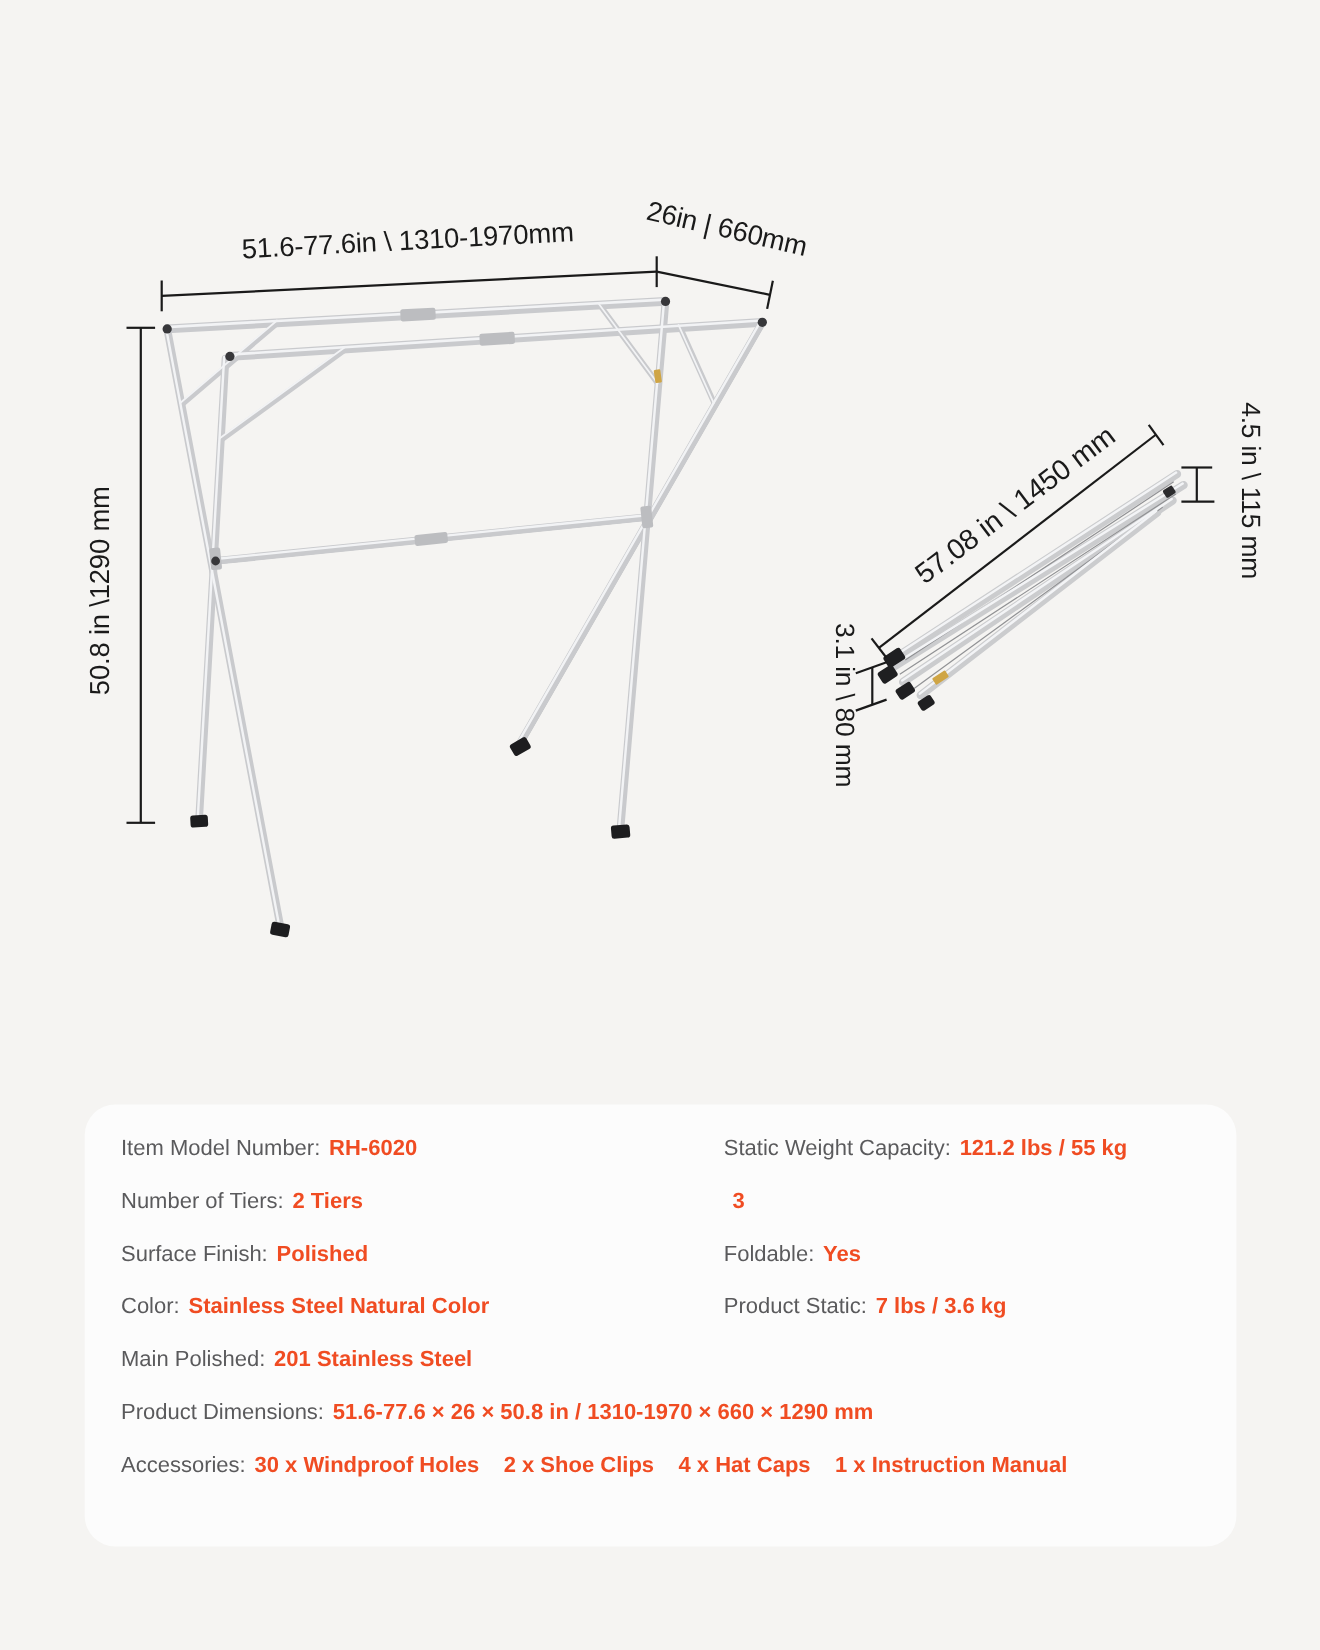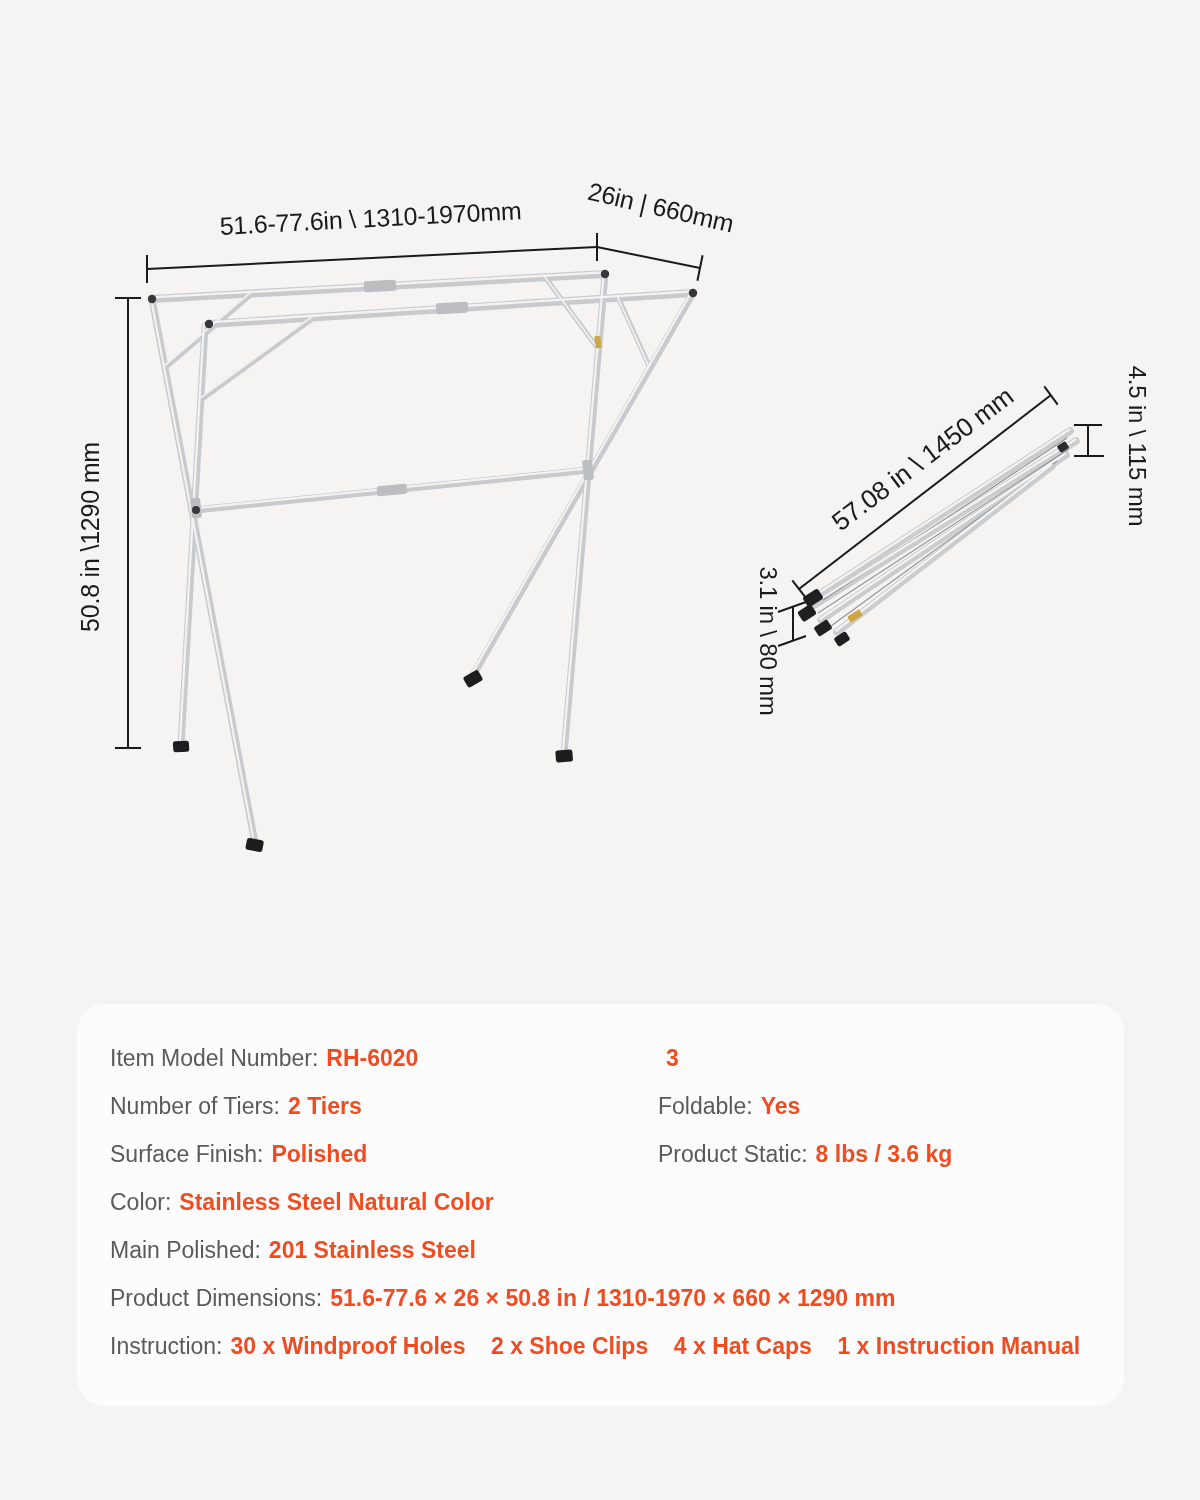--- a/index.html
+++ b/index.html
@@ -22,23 +22,22 @@
     width:1047px;height:402px;
     background:#fcfcfc;
     border-radius:28px;
   }
   .col{position:absolute;top:30px;}
   .col-left{left:33px;}
   .col-right{left:581px;}
   .spec-row{
     height:48px;
     display:flex;
-    align-items:center;
     white-space:nowrap;
-    font-size:23px;
+    font-size:20px;
     line-height:1;
   }
   .spec-label{color:#5A5A5C;}
   .spec-value{color:#F04C22;font-weight:700;margin-left:8px;}
 </style>
 </head>
 <body>
 
 <div class="stage">
 
@@ -195,32 +194,36 @@
         </div>
         <div class="spec-row">
           <span class="spec-label">Main Polished:</span>
           <span class="spec-value">201 Stainless Steel</span>
         </div>
         <div class="spec-row">
           <span class="spec-label">Product Dimensions:</span>
           <span class="spec-value">51.6-77.6 × 26 × 50.8 in / 1310-1970 × 660 × 1290 mm</span>
         </div>
         <div class="spec-row">
-          <span class="spec-label">Instruction:</span>
+          <span class="spec-label">Accessories:</span>
           <span class="spec-value">30 x Windproof Holes&nbsp;&nbsp;&nbsp;&nbsp;2 x Shoe Clips&nbsp;&nbsp;&nbsp;&nbsp;4 x Hat Caps&nbsp;&nbsp;&nbsp;&nbsp;1 x Instruction Manual</span>
         </div>
       </div>
     <div class="col col-right" id="col-right">
         <div class="spec-row">
+          <span class="spec-label">Static Weight Capacity:</span>
+          <span class="spec-value">121.2 lbs / 55 kg</span>
+        </div>
+        <div class="spec-row">
           <span class="spec-value">3</span>
         </div>
         <div class="spec-row">
           <span class="spec-label">Foldable:</span>
           <span class="spec-value">Yes</span>
         </div>
         <div class="spec-row">
           <span class="spec-label">Product Static:</span>
-          <span class="spec-value">8 lbs / 3.6 kg</span>
+          <span class="spec-value">7 lbs / 3.6 kg</span>
         </div>
       </div>
   </div>
 
 </div>
 
 </body></html>

